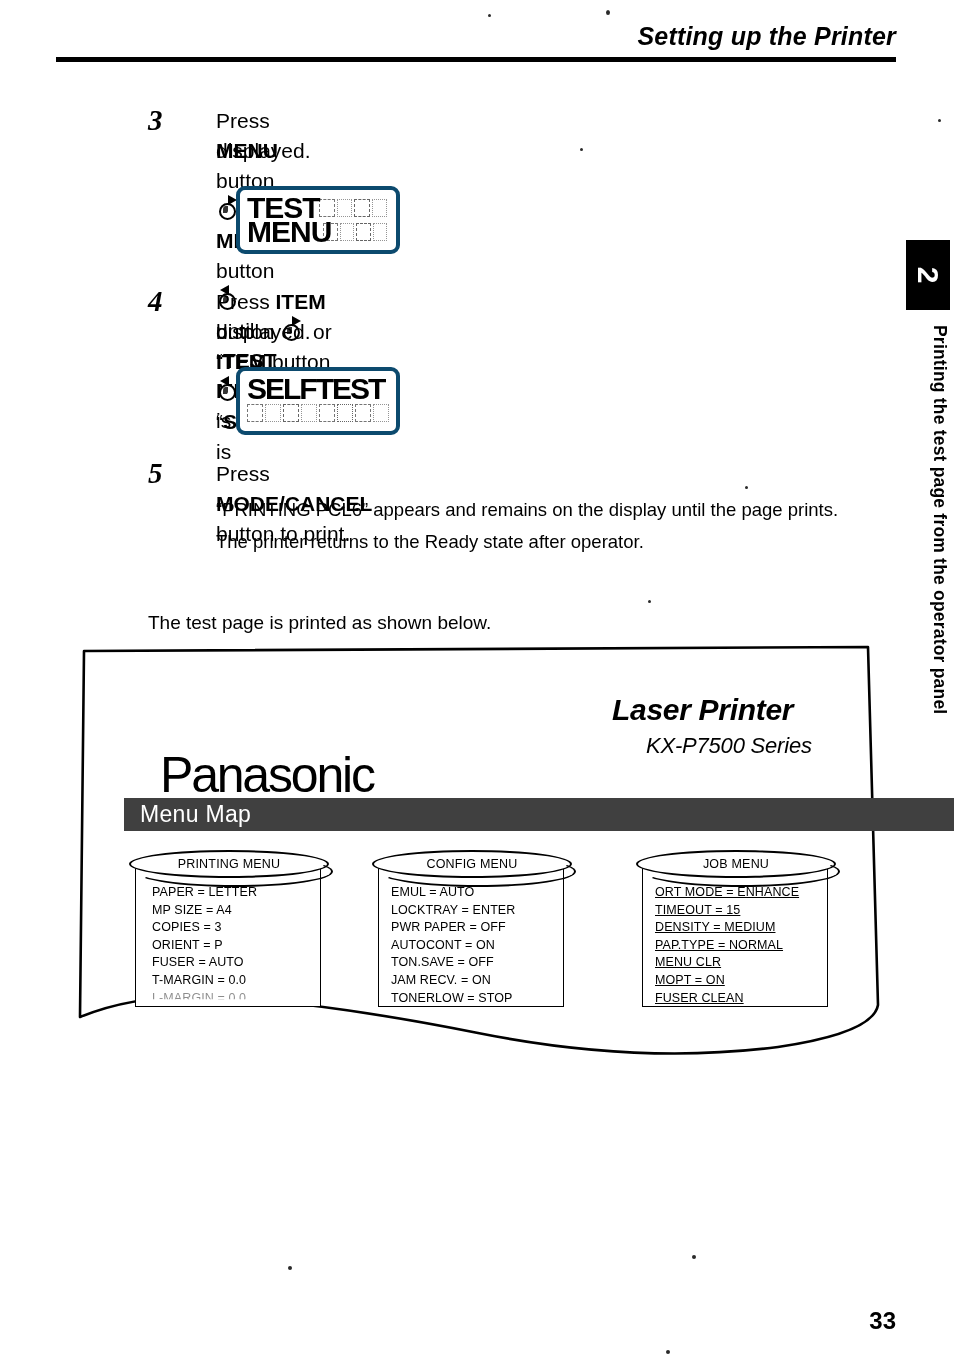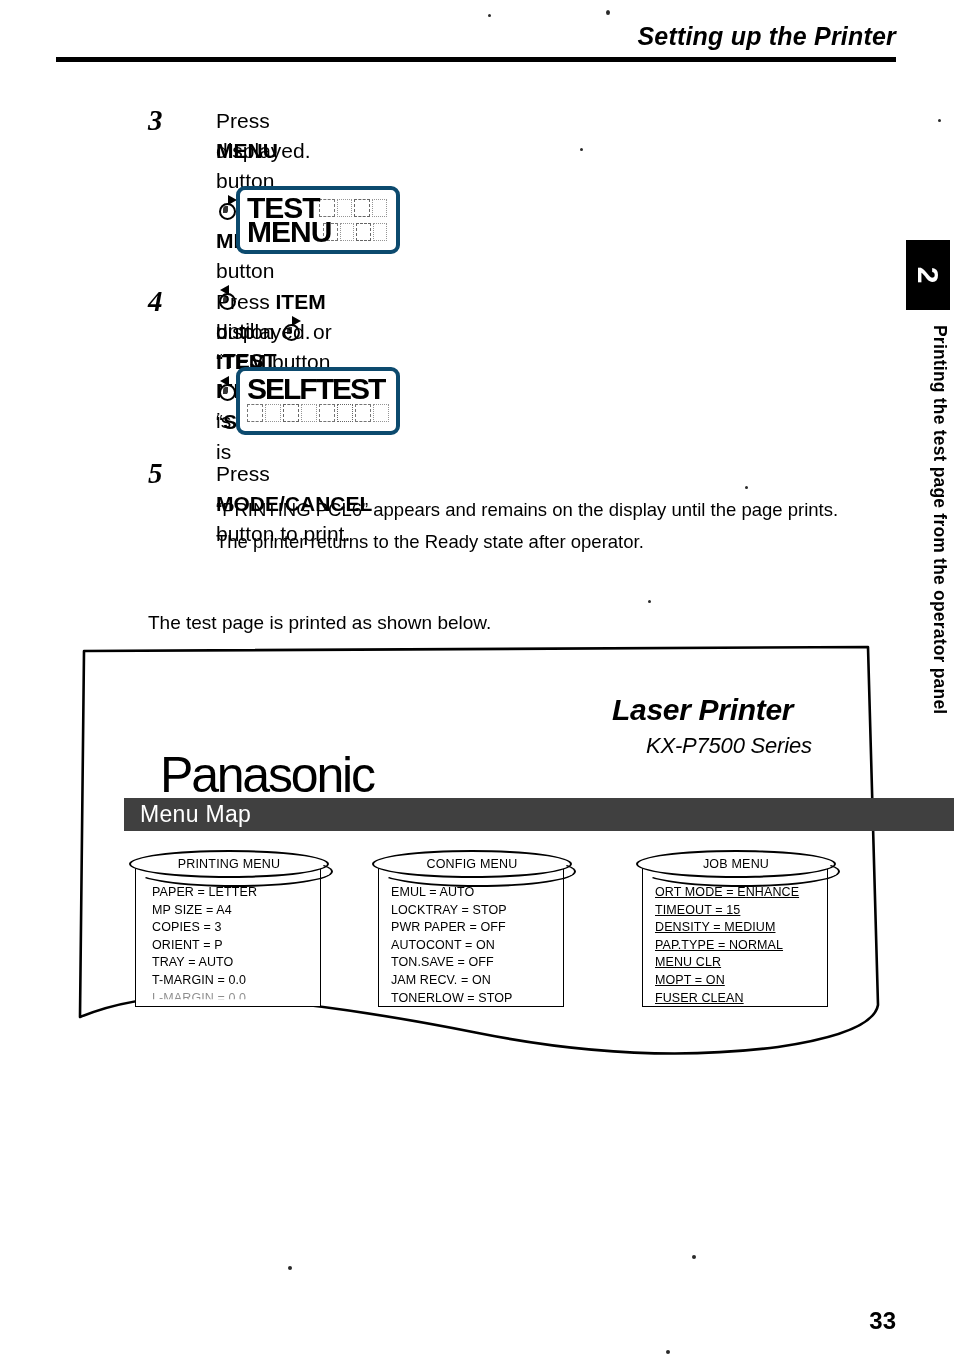--- a/index.html
+++ b/index.html
@@ -398,31 +398,31 @@
       <span id="tp-bar-label">Menu Map</span>
     </div>
 
     <div class="menu-col c1">
       <div class="menu-title">PRINTING MENU</div>
       <div class="menu-items">
         <div>PAPER = LETTER</div>
         <div>MP SIZE = A4</div>
         <div>COPIES = 3</div>
         <div>ORIENT = P</div>
-        <div>TRAY = AUTO</div>
+        <div>FUSER = AUTO</div>
         <div>T-MARGIN = 0.0</div>
         <div class="clipped">L-MARGIN = 0.0</div>
       </div>
     </div>
 
     <div class="menu-col c2">
       <div class="menu-title">CONFIG MENU</div>
       <div class="menu-items">
         <div>EMUL = AUTO</div>
-        <div>LOCKTRAY = STOP</div>
+        <div>LOCKTRAY = ENTER</div>
         <div>PWR PAPER = OFF</div>
         <div>AUTOCONT = ON</div>
         <div>TON.SAVE = OFF</div>
         <div>JAM RECV. = ON</div>
         <div>TONERLOW = STOP</div>
       </div>
     </div>
 
     <div class="menu-col c3">
       <div class="menu-title">JOB MENU</div>

